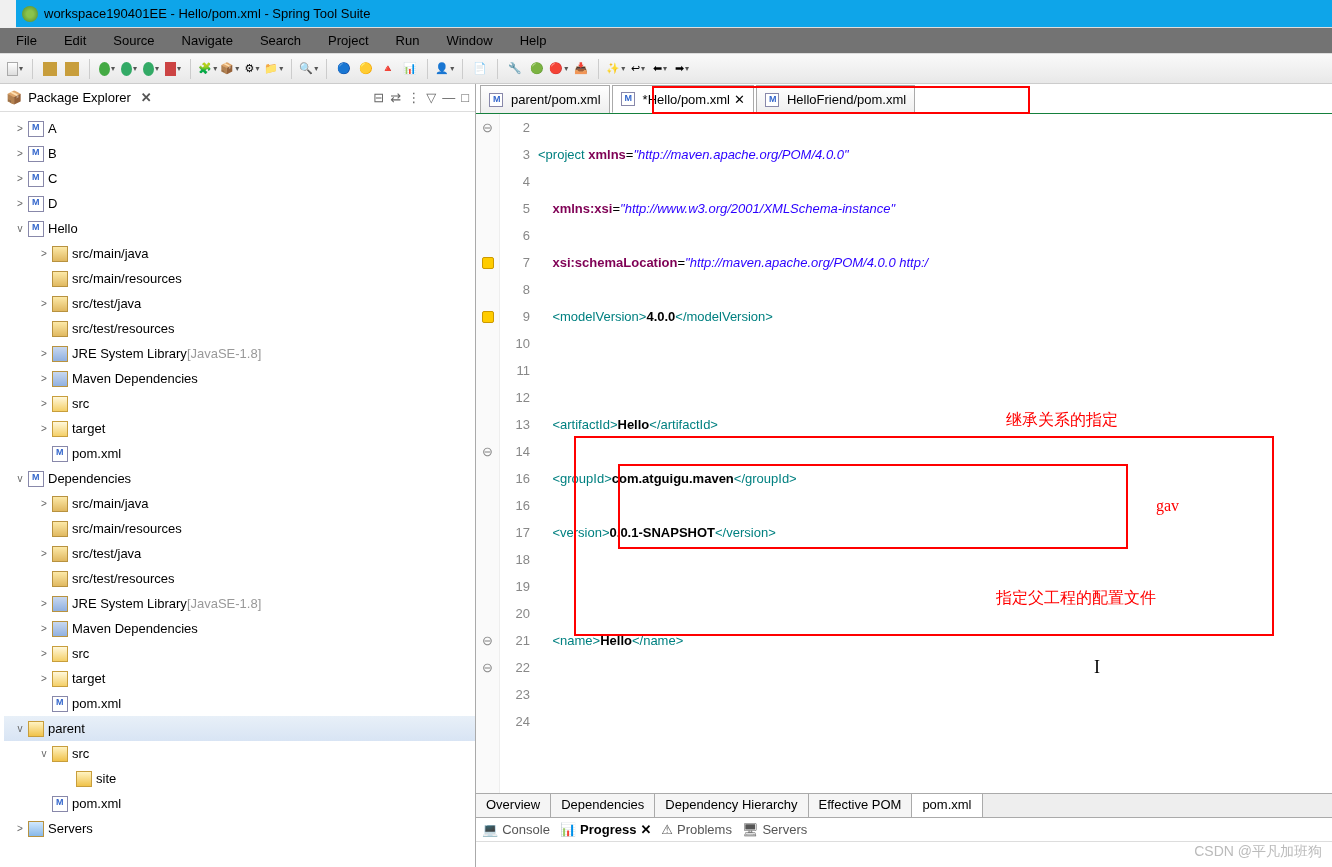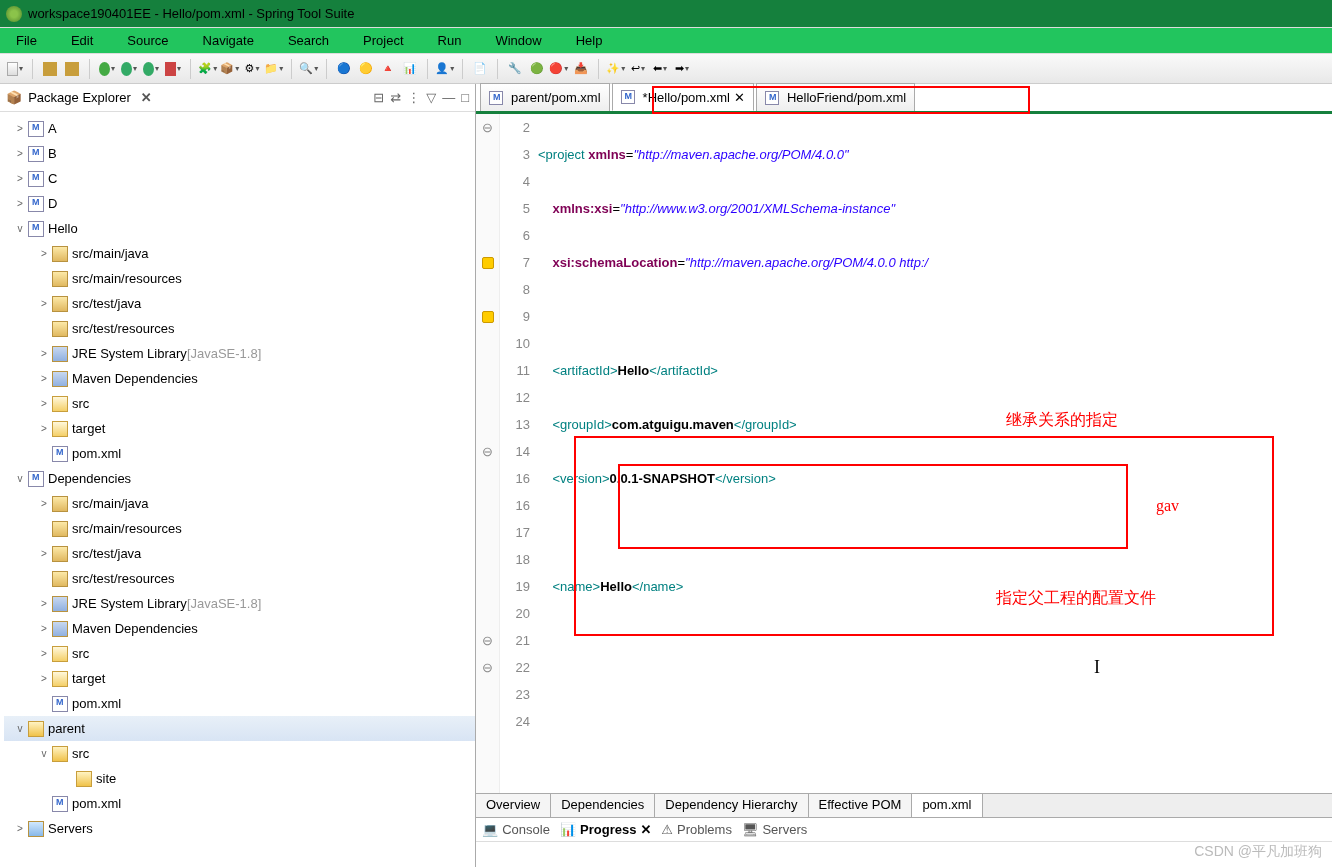--- a/index.html
+++ b/index.html
@@ -1,19 +1,19 @@
 <!DOCTYPE html>
 <html><head>
 <meta charset="utf-8">
 <style>
 * { margin:0; padding:0; box-sizing:border-box; font-family:"Segoe UI",Tahoma,sans-serif; font-size:13px; }
 body { background:#f0f0f0; color:#000; width:1332px; height:867px; overflow:hidden; position:relative; }
-.titlebar { height:28px; display:flex; align-items:center; padding:0 6px; background:#15803d; border-bottom:1px solid #ddd; }
+.titlebar { height:28px; display:flex; align-items:center; padding:0 6px; background:#0ea5e9; border-bottom:1px solid #ddd;margin-left:16px; }
 .titlebar .spring-ico { width:16px; height:16px; background:radial-gradient(circle at 50% 50%, #8bc34a 30%, #689f38 70%); border-radius:50%; margin-right:6px; }
-.menubar { height:26px; display:flex; align-items:center; padding:0 6px; background:#22c55e; border-bottom:1px solid #ddd; gap:14px;text-align:center;}
+.menubar { height:26px; display:flex; align-items:center; padding:0 6px; background:#737373; border-bottom:1px solid #ddd; gap:7px;text-align:center;}
 .menubar span { padding:3px 10px; cursor:default; }
 .toolbar { height:30px; display:flex; align-items:center; padding:2px 6px; background:linear-gradient(#fafafa,#e8e8e8); border-bottom:1px solid #ccc; gap:4px; }
 .tb-btn { width:18px; height:18px; border:1px solid transparent; border-radius:2px; display:flex; align-items:center; justify-content:center; font-size:11px; }
 .tb-btn.dd::after { content:"▾"; font-size:8px; color:#555; margin-left:1px;}
 .tb-sep { width:1px; height:20px; background:#ccc; margin:0 4px;}
 .main { display:flex; height:calc(100% - 84px); }
 .sidebar { width:476px; background:#fff; border-right:1px solid #aaa; display:flex; flex-direction:column;}
 .side-head { height:28px; display:flex; align-items:center; border-bottom:1px solid #ddd; padding:0 6px; gap:6px;}
 .close-x { color:#555; font-weight:bold; margin-left:4px;}
 .side-tools { margin-left:auto; display:flex; gap:6px; font-size:12px; color:#666;}
@@ -24,21 +24,21 @@
 .ico.pkg { background:linear-gradient(#fce9a8,#e0b860); }
 .ico.fold { background:linear-gradient(#fff8dc,#f4cf67); border-color:#c89e3c;}
 .ico.fold.open { background:linear-gradient(#fff3c2,#f0c24a);}
 .ico.m { background:#fff; border:1px solid #88a; }
 .ico.m::after{content:"M"; color:#36c; font-size:9px; font-weight:bold; position:absolute; left:3px; top:0px;}
 .ico.lib { background:linear-gradient(#c8d8f0,#90b0e0); }
 .ico.srv { background:linear-gradient(#d0e8ff,#88b8e8);}
 .gray { color:#999; }
 .highlight-row { background:linear-gradient(#e8f0f8,#d8e4f4);}
 .editor-area { flex:1; display:flex; flex-direction:column; background:#fff;}
-.tabs { height:30px; display:flex; align-items:flex-end; border-bottom:3px solid #15803d; padding-left:4px; position:relative;}
+.tabs { height:30px; display:flex; align-items:flex-end; border-bottom:1px solid #15803d; padding-left:4px; position:relative;}
 .tab { height:28px; display:flex; align-items:center; padding:0 8px; border:1px solid #aaa; border-bottom:none; background:linear-gradient(#fff,#eee); margin-right:2px; gap:4px; font-size:13px;}
 .tab.active { background:#fff; border-bottom:1px solid #fff; position:relative; z-index:2;}
 .redbox1 { position:absolute; left:652px; top:86px; width:378px; height:28px; border:2px solid red; pointer-events:none; z-index:10;}
 .editor { flex:1; display:flex; overflow:hidden; position:relative;}
 .gutter-ico { width:24px; background:#fafafa; border-right:1px solid #eee;}
 .gutter-num { width:36px; background:#fff; text-align:right; color:#888; padding-right:6px; font-family:Consolas,Monaco,monospace; font-size:16px; line-height:27px;}
 .code { flex:1; font-family:Consolas,Monaco,monospace; font-size:17px; line-height:27px; white-space:pre; overflow:hidden; position:relative; padding-left:2px;}
 .code .line { height:27px;}
 .tag { color:#008080;}
 .attr { color:#7f0055; font-weight:bold;}
@@ -379,20 +379,21 @@
           <div style="height: 27px;">20</div>
           <div style="height: 27px;">21</div>
           <div style="height: 27px;">22</div>
           <div style="height: 27px;">23</div>
           <div style="height: 27px;">24</div>
         </div>
       <div class="code" id="code">
 <div class="line"><span class="tag">&lt;project</span><span class="attr"> xmlns</span><span>=</span><span class="str">"http://maven.apache.org/POM/4.0.0"</span></div>
 <div class="line">    <span class="attr">xmlns:xsi</span><span>=</span><span class="str">"http://www.w3.org/2001/XMLSchema-instance"</span></div>
 <div class="line">    <span class="attr">xsi:schemaLocation</span><span>=</span><span class="str">"http://maven.apache.org/POM/4.0.0 http:/</span></div>
+<div class="line">    <span class="tag">&lt;modelVersion&gt;</span><span class="txt">4.0.0</span><span class="closet">&lt;/modelVersion&gt;</span></div>
 <div class="line"></div>
 <div class="line">    <span class="tag">&lt;artifactId&gt;</span><span class="txt">Hello</span><span class="closet">&lt;/artifactId&gt;</span></div>
 <div class="line">    <span class="tag">&lt;groupId&gt;</span><span class="txt">com.atguigu.maven</span><span class="closet">&lt;/groupId&gt;</span></div>
 <div class="line">    <span class="tag">&lt;version&gt;</span><span class="txt">0.0.1-SNAPSHOT</span><span class="closet">&lt;/version&gt;</span></div>
 <div class="line"></div>
 <div class="line">    <span class="tag">&lt;name&gt;</span><span class="txt">Hello</span><span class="closet">&lt;/name&gt;</span></div>
 <div class="line"></div>
 <div class="line"></div>
 <div class="line">    </div>
 

